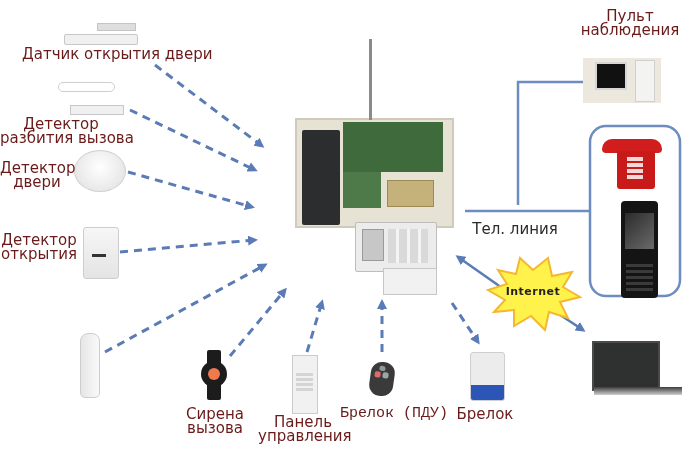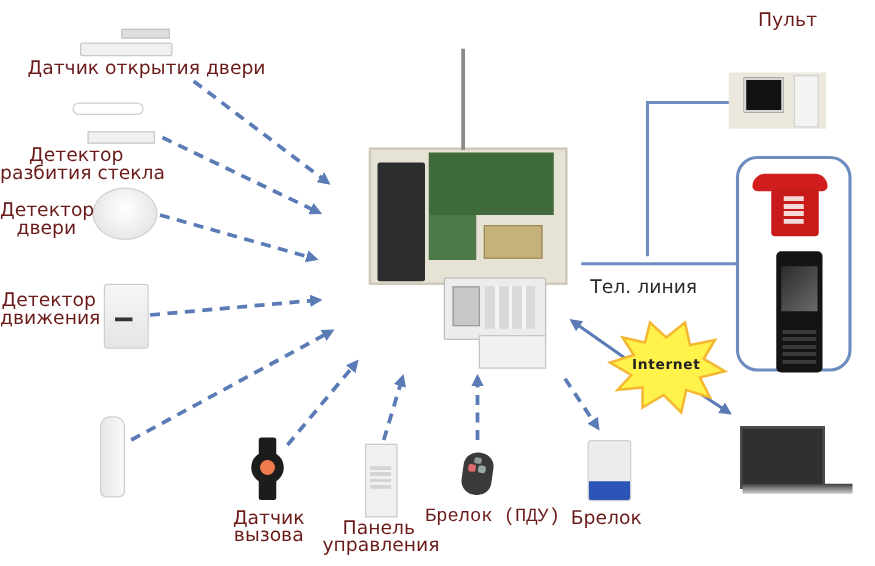--- a/index.html
+++ b/index.html
@@ -59,48 +59,48 @@
 <div class="dev" style="left:383px;top:268px;width:52px;height:25px;background:#f1f1f1;border:1px solid #c6c6c6;"></div>
 
 <div class="dev" style="left:97px;top:23px;width:37px;height:6px;background:#dedede;border:1px solid #c4c4c4;"></div>
 <div class="dev" style="left:64px;top:34px;width:72px;height:9px;background:#f0f0f0;border:1px solid #c7c7c7;border-radius:2px;"></div>
 <div class="lbl lbl-red" style="left:22px;top:47px;width:160px;">Датчик открытия двери</div>
 
 <div class="dev" style="left:58px;top:82px;width:55px;height:8px;border:1px solid #cfcfcf;border-radius:6px;"></div>
 <div class="dev" style="left:70px;top:105px;width:52px;height:8px;background:#f0f0f0;border:1px solid #c7c7c7;"></div>
 <div class="lbl lbl-red" style="left:0px;top:117px;width:122px;">
   <div>Детектор</div>
-  <div>разбития стекла</div>
+  <div>разбития вызова</div>
 </div>
 
 <div class="dev" style="left:74px;top:150px;width:50px;height:40px;background:radial-gradient(circle at 50% 40%,#ffffff,#dedede);border:1px solid #d0d0d0;border-radius:50%;"></div>
 <div class="lbl lbl-red" style="left:0px;top:161px;width:74px;">
   <div>Детектор</div>
   <div>двери</div>
 </div>
 
 <div class="dev" style="left:83px;top:227px;width:34px;height:50px;background:linear-gradient(#f6f6f6,#e4e4e4);border:1px solid #cdcdcd;border-radius:3px;">
   <div style="position:absolute;left:8px;top:26px;width:14px;height:3px;background:#333;"></div>
 </div>
 <div class="lbl lbl-red" style="left:0px;top:233px;width:78px;">
   <div>Детектор</div>
-  <div>движения</div>
+  <div>открытия</div>
 </div>
 
 <div class="dev" style="left:80px;top:333px;width:18px;height:63px;background:linear-gradient(90deg,#e6e6e6,#f9f9f9);border:1px solid #cdcdcd;border-radius:8px 8px 5px 5px;"></div>
 <div class="lbl lbl-red" style="left:40px;top:407px;width:100px;">
 </div>
 
 <div class="dev" style="left:201px;top:350px;width:26px;height:50px;">
   <div style="position:absolute;left:6px;top:0;width:14px;height:50px;background:#1c1c1c;border-radius:2px;"></div>
   <div style="position:absolute;left:0;top:11px;width:26px;height:26px;background:#1c1c1c;border-radius:50%;"></div>
   <div style="position:absolute;left:7px;top:18px;width:12px;height:12px;background:#ef7a4e;border-radius:50%;"></div>
 </div>
 <div class="lbl lbl-red" style="left:180px;top:407px;width:70px;">
-  <div>Датчик</div>
+  <div>Сирена</div>
   <div>вызова</div>
 </div>
 
 <div class="dev" style="left:292px;top:355px;width:24px;height:57px;background:#f1f1f1;border:1px solid #cbcbcb;">
   <div style="position:absolute;left:3px;top:17px;width:17px;height:18px;background:repeating-linear-gradient(0deg,#d4d4d4 0 3px,#f1f1f1 3px 5px);"></div>
 </div>
 <div class="lbl lbl-red" style="left:258px;top:415px;width:90px;">
   <div>Панель</div>
   <div>управления</div>
 </div>
@@ -112,20 +112,21 @@
 </div>
 <div class="lbl lbl-red" style="left:340px;top:407px;width:100px;font-family:Liberation Mono, monospace;">Брелок (ПДУ)</div>
 
 <div class="dev" style="left:470px;top:352px;width:33px;height:47px;background:#ececec;border:1px solid #cfcfcf;border-radius:3px;overflow:hidden;">
   <div style="position:absolute;left:0;bottom:0;width:33px;height:15px;background:#2c55b8;"></div>
 </div>
 <div class="lbl lbl-red" style="left:455px;top:407px;width:60px;">Брелок</div>
 
 <div class="lbl lbl-red" style="left:565px;top:9px;width:130px;">
   <div>Пульт</div>
+  <div>наблюдения</div>
 </div>
 <div class="dev" style="left:583px;top:58px;width:78px;height:45px;background:#ece8dd;">
   <div style="position:absolute;left:12px;top:4px;width:28px;height:24px;background:#111;border:2px solid #d6d6d6;"></div>
   <div style="position:absolute;left:52px;top:2px;width:18px;height:40px;background:#f3f3f1;border:1px solid #d0d0d0;"></div>
 </div>
 
 <div class="lbl lbl-dark" style="left:470px;top:222px;width:90px;">Тел. линия</div>
 
 <div class="dev" style="left:602px;top:133px;width:62px;height:58px;">
   <div style="position:absolute;left:0;top:6px;width:60px;height:14px;background:#d11d1d;border-radius:10px 10px 4px 4px;"></div>

